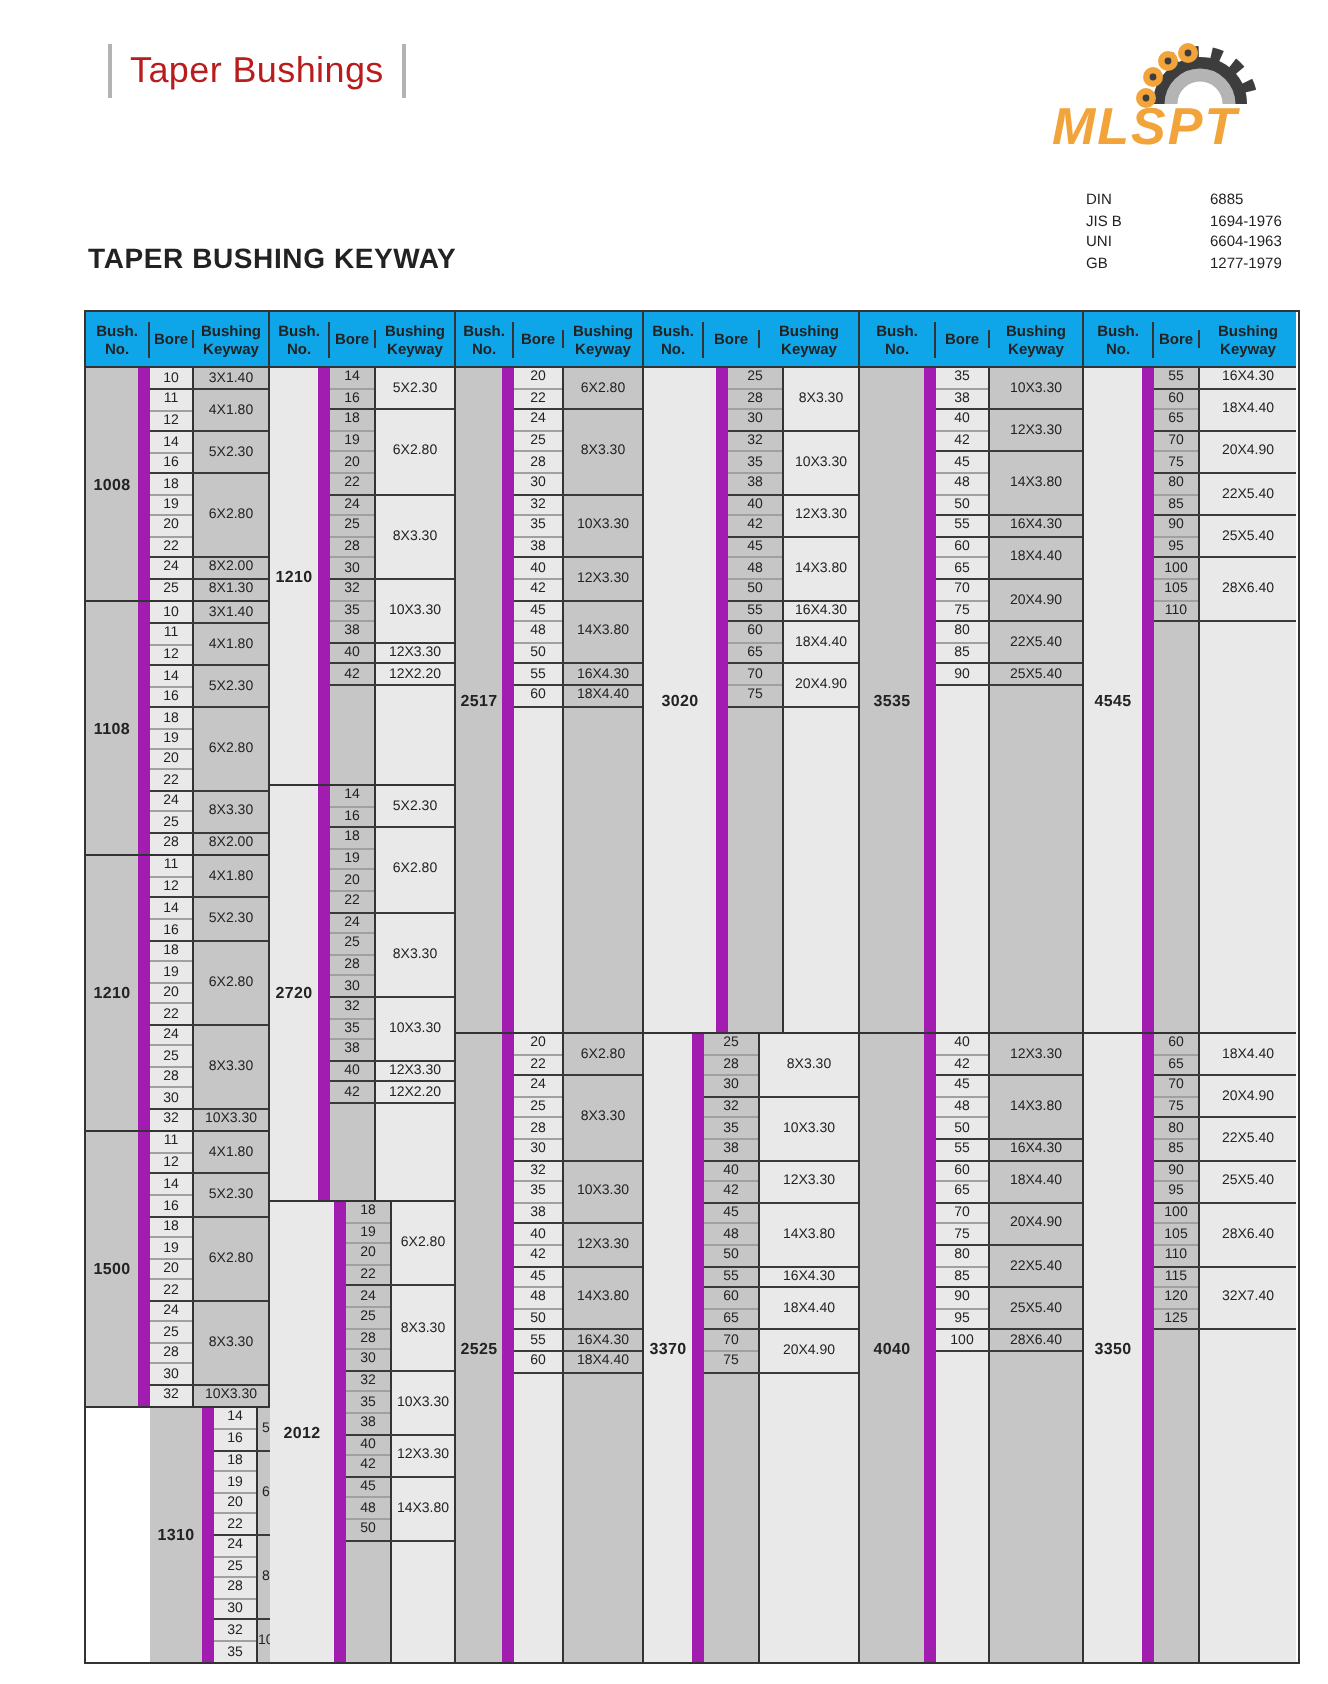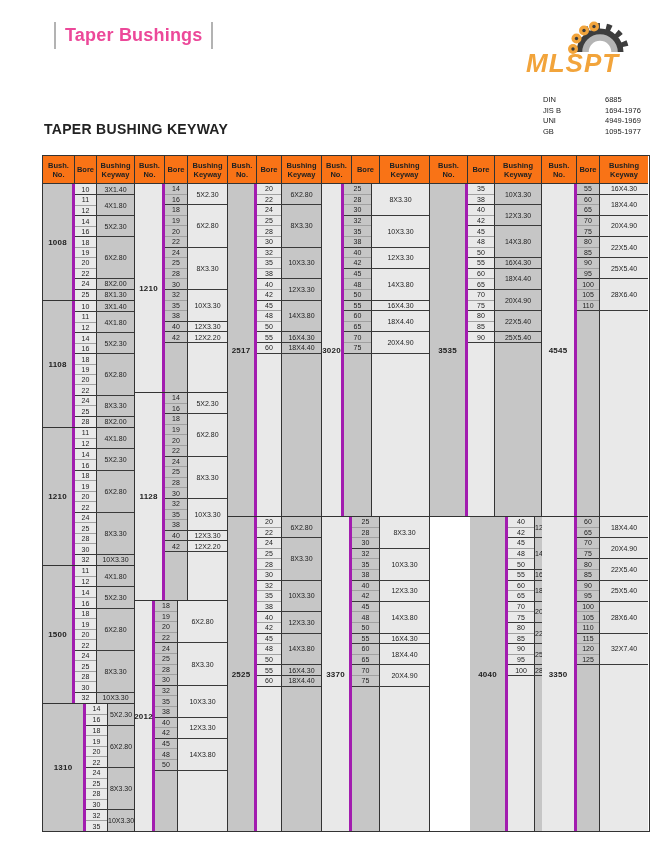--- a/index.html
+++ b/index.html
@@ -4,41 +4,41 @@
 <style>
   html,body{margin:0;padding:0;}
   body{
     width:664px;height:842px;position:relative;background:#ffffff;
     font-family:"Liberation Sans","DejaVu Sans",sans-serif;color:#222;
     overflow:hidden;
   }
   
   .title-block{position:absolute;left:54px;top:22px;display:flex;align-items:center;gap:9px;}
   .title-rule{width:2px;height:27px;background:#b3b3b3;}
-  .page-title{font-size:18px;font-weight:bold;color:#ec4899;letter-spacing:.2px;margin:0;}
+  .page-title{font-size:18px;font-weight:normal;color:#b91c1c;letter-spacing:.2px;margin:0;}
   .logo{position:absolute;left:524px;top:6px;width:124px;height:70px;}
   .standards{position:absolute;left:543px;top:95px;font-size:7.5px;line-height:10.5px;color:#222;}
   .std-row{display:flex;gap:16px;}
   .std-label{width:46px;}
   .section-title{position:absolute;left:44px;top:121px;font-size:14px;font-weight:bold;color:#222;letter-spacing:.3px;}
   
   #bushing-table{
     position:absolute;left:42px;top:155px;width:608px;height:677px;
     border:1.5px solid #333;box-sizing:border-box;background:#fff;
   }
   .tgroup{position:absolute;top:0;height:100%;display:flex;flex-direction:column;box-sizing:border-box;}
   .gline{border-right:1px solid #333;}
-  .thead-row{height:27px;flex:none;display:flex;border-bottom:1.2px solid #333;background:#f97316;}
+  .thead-row{height:27px;flex:none;display:flex;border-bottom:1.2px solid #333;background:#0ea5e9;align-items:center;}
   .hcell{box-sizing:border-box;border-right:1px solid #333;display:flex;align-items:center;justify-content:center;
          text-align:center;font-weight:bold;font-size:7.5px;line-height:9px;white-space:pre-line;}
   .hcell.last{border-right:none;flex:1;}
   .tbody-col{flex:1;display:flex;flex-direction:column;min-height:0;}
   .block{display:flex;box-sizing:border-box;border-bottom:1px solid #333;flex:none;min-height:0;}
   .block.lastblk{border-bottom:none;}
-  .bushcell{box-sizing:border-box;border-right:3px solid #a21caf;display:flex;align-items:center;justify-content:center;
+  .bushcell{box-sizing:border-box;border-right:6px solid #a21caf;display:flex;align-items:center;justify-content:center;
             font-weight:bold;font-size:8px;letter-spacing:.2px;flex:none;}
   .rows{flex:1;display:flex;flex-direction:column;min-height:0;}
   .kwgroup{display:flex;box-sizing:border-box;border-bottom:1px solid #3a3a3a;min-height:0;flex:none;}
   .kwgroup.grow{flex:1 1 0;}
   .kwgroup.lastkg{border-bottom:none;}
   .borecol{box-sizing:border-box;border-right:1px solid #333;display:flex;flex-direction:column;flex:none;min-height:0;}
   .bcell{flex:1;display:flex;align-items:center;justify-content:center;font-size:7px;line-height:1;
          border-bottom:1px solid #a0a0a0;box-sizing:border-box;min-height:0;overflow:hidden;}
   .bcell:last-child{border-bottom:none;}
   .kwcell{flex:1;display:flex;align-items:center;justify-content:center;font-size:7px;line-height:1;overflow:hidden;}
@@ -87,25 +87,25 @@
   <div class="std-row">
     <span class="std-label">DIN</span>
     <span class="std-value">6885</span>
   </div>
   <div class="std-row">
     <span class="std-label">JIS B</span>
     <span class="std-value">1694-1976</span>
   </div>
   <div class="std-row">
     <span class="std-label">UNI</span>
-    <span class="std-value">4949-1969</span>
+    <span class="std-value">6604-1963</span>
   </div>
   <div class="std-row">
     <span class="std-label">GB</span>
-    <span class="std-value">1095-1977</span>
+    <span class="std-value">1277-1979</span>
   </div>
 </div>
 
 <div class="section-title">TAPER BUSHING KEYWAY</div>
 
 <div id="bushing-table">
     <div class="tgroup gline" style="left: 0px; width: 92px;">
       <div class="thead-row">
         <div class="hcell" style="width: 32px;">Bush.
 No.</div>
@@ -287,21 +287,21 @@
             </div>
             <div class="kwgroup grow lastkg" style="flex-grow: 1;">
               <div class="borecol light" style="width: 22px;">
                 <div class="bcell">32</div>
               </div>
               <div class="kwcell dark">10X3.30</div>
             </div>
           </div>
         </div>
         <div class="block lastblk" style="height: 127px;">
-          <div class="bushcell dark" style="width: 43px;">1310</div>
+          <div class="bushcell dark" style="width: 32px; margin-left: 32px;">1310</div>
           <div class="rows">
             <div class="kwgroup grow" style="flex-grow: 2;">
               <div class="borecol light" style="width: 22px;">
                 <div class="bcell">14</div>
                 <div class="bcell">16</div>
               </div>
               <div class="kwcell dark">5X2.30</div>
             </div>
             <div class="kwgroup grow" style="flex-grow: 4;">
               <div class="borecol light" style="width: 22px;">
@@ -389,21 +389,21 @@
               </div>
               <div class="kwcell light">12X2.20</div>
             </div>
             <div class="filler">
               <div class="fillbore dark" style="width: 23px;"></div>
               <div class="fillkw light"></div>
             </div>
           </div>
         </div>
         <div class="block" style="height: 208px;">
-          <div class="bushcell light" style="width: 30px;">1128</div>
+          <div class="bushcell light" style="width: 30px;">2720</div>
           <div class="rows">
             <div class="kwgroup" style="height: 21.2px;">
               <div class="borecol dark" style="width: 23px;">
                 <div class="bcell">14</div>
                 <div class="bcell">16</div>
               </div>
               <div class="kwcell light">5X2.30</div>
             </div>
             <div class="kwgroup" style="height: 42.4px;">
               <div class="borecol dark" style="width: 23px;">
@@ -443,21 +443,21 @@
               </div>
               <div class="kwcell light">12X2.20</div>
             </div>
             <div class="filler">
               <div class="fillbore dark" style="width: 23px;"></div>
               <div class="fillkw light"></div>
             </div>
           </div>
         </div>
         <div class="block lastblk" style="height: 230px;">
-          <div class="bushcell light" style="width: 20px;">2012</div>
+          <div class="bushcell light" style="width: 38px;">2012</div>
           <div class="rows">
             <div class="kwgroup" style="height: 42.4px;">
               <div class="borecol dark" style="width: 23px;">
                 <div class="bcell">18</div>
                 <div class="bcell">19</div>
                 <div class="bcell">20</div>
                 <div class="bcell">22</div>
               </div>
               <div class="kwcell light">6X2.80</div>
             </div>
@@ -635,21 +635,21 @@
     <div class="tgroup gline" style="left: 279px; width: 108px;">
       <div class="thead-row">
         <div class="hcell" style="width: 30px;">Bush.
 No.</div>
         <div class="hcell" style="width: 28px;">Bore</div>
         <div class="hcell last">Bushing
 Keyway</div>
       </div>
       <div class="tbody-col">
         <div class="block" style="height: 333px;">
-          <div class="bushcell light" style="width: 22px;">3020</div>
+          <div class="bushcell light" style="width: 42px;">3020</div>
           <div class="rows">
             <div class="kwgroup" style="height: 31.8px;">
               <div class="borecol dark" style="width: 28px;">
                 <div class="bcell">25</div>
                 <div class="bcell">28</div>
                 <div class="bcell">30</div>
               </div>
               <div class="kwcell light">8X3.30</div>
             </div>
             <div class="kwgroup" style="height: 31.8px;">
@@ -829,21 +829,21 @@
                 <div class="bcell">90</div>
               </div>
               <div class="kwcell dark">25X5.40</div>
             </div>
             <div class="filler">
               <div class="fillbore light" style="width: 27px;"></div>
               <div class="fillkw dark"></div>
             </div>
           </div>
         </div>
-        <div class="block lastblk" style="height: 314px; padding-left: 40px;">
+        <div class="block lastblk" style="height: 314px;">
           <div class="bushcell dark" style="width: 38px;">4040</div>
           <div class="rows">
             <div class="kwgroup" style="height: 21.2px;">
               <div class="borecol light" style="width: 27px;">
                 <div class="bcell">40</div>
                 <div class="bcell">42</div>
               </div>
               <div class="kwcell dark">12X3.30</div>
             </div>
             <div class="kwgroup" style="height: 31.8px;">

